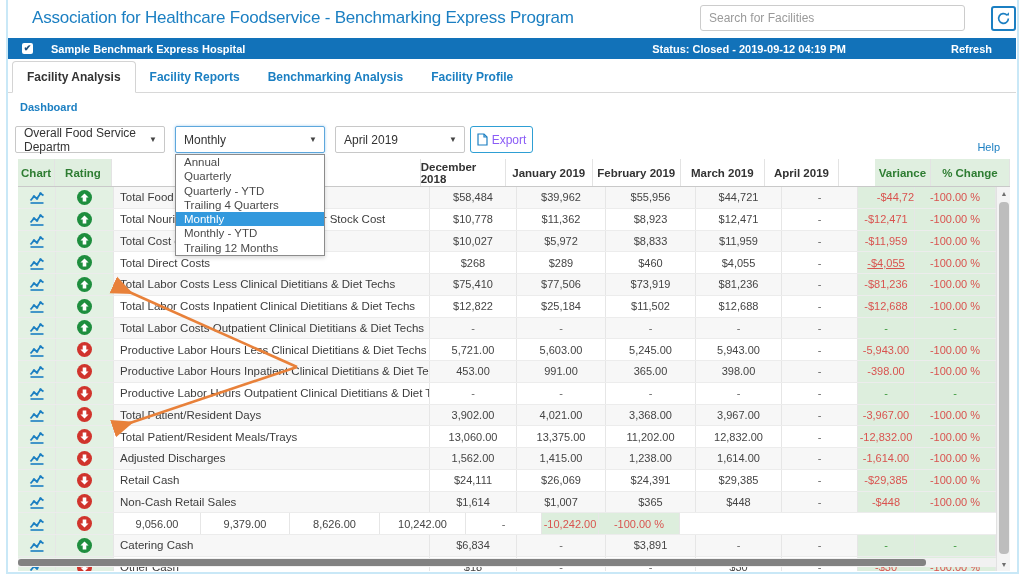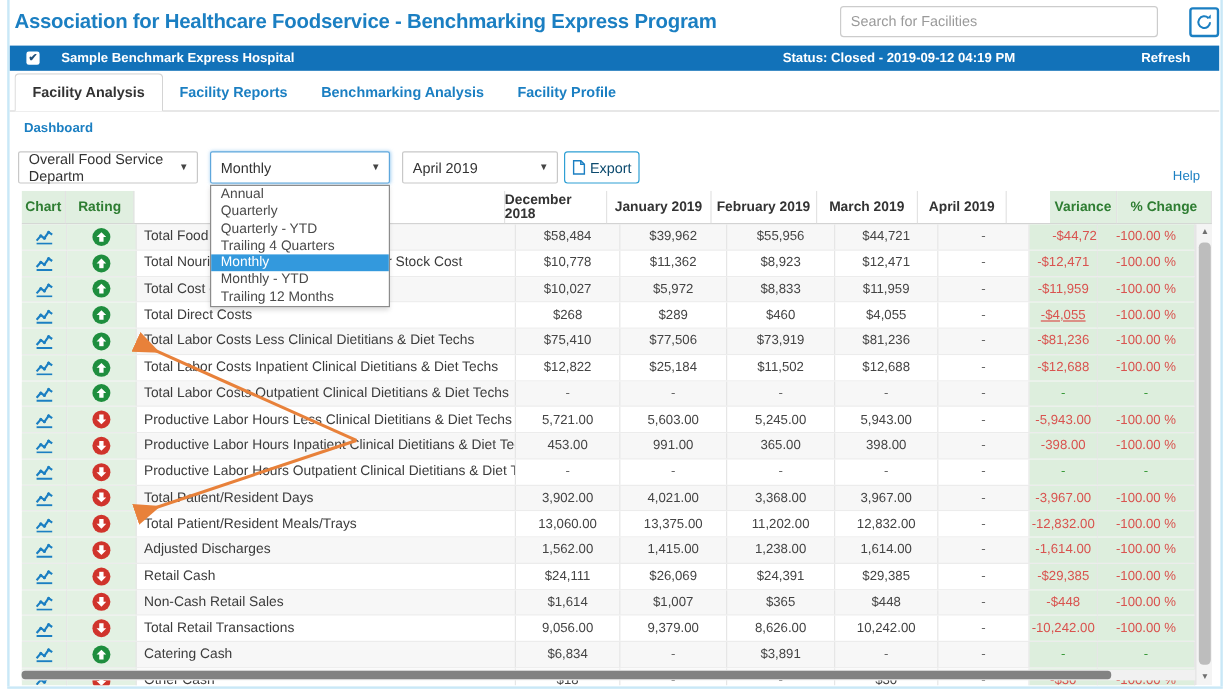--- a/index.html
+++ b/index.html
@@ -4,21 +4,21 @@
 <style>
   * { margin:0; padding:0; box-sizing:border-box; }
   html,body { width:1024px; height:579px; background:#fff; font-family:"Liberation Sans", sans-serif; overflow:hidden; position:relative; }
 
   .frame-line { position:absolute; background:#c9e8f7; z-index:1; }
   #frame-left  { left:6px; top:0; width:2px; height:572px; }
   #frame-right { left:1017px; top:0; width:2px; height:572px; }
   #frame-bottom{ left:6px; top:572px; width:1013px; height:2px; }
 
   
-  .page-title { position:absolute; left:12px; top:8px; font-size:17px; font-weight:bold; color:#1b7fc2; letter-spacing:-0.2px; }
+  .page-title { position:absolute; left:32px; top:8px; font-size:17px; font-weight:normal; color:#1b7fc2; letter-spacing:-0.2px; }
   .search-box { position:absolute; left:700px; top:5px; width:265px; height:26px; border:1px solid #ccc; border-radius:3px; font-size:12px; padding:0 8px; color:#333; }
   .search-box::placeholder { color:#9a9a9a; }
   .refresh-btn { position:absolute; left:991px; top:6px; width:25px; height:25px; border:2px solid #1b7fc2; border-radius:3px; background:#fff; display:flex; align-items:center; justify-content:center; cursor:pointer; }
 
   
   .facility-bar { position:absolute; left:8px; top:38px; width:1008px; height:21px; background:#1272b9; display:flex; align-items:center; color:#fff; font-size:11px; font-weight:bold; }
   .facility-check { width:11px; height:11px; background:#fff; border-radius:2px; margin-left:14px; font-size:9px; line-height:11px; text-align:center; color:#1e4e79; }
   .facility-name { margin-left:18px; }
   .facility-status { position:absolute; right:170px; }
   .facility-refresh { position:absolute; right:24px; cursor:pointer; }
@@ -28,21 +28,21 @@
   .tab { font-size:12px; font-weight:bold; color:#1b7fc2; padding:8px 14px; cursor:pointer; white-space:nowrap; }
   .tab.active { background:#fff; color:#333; border:1px solid #d4d4d4; border-bottom:1px solid #fff; border-radius:4px 4px 0 0; margin-left:4px; margin-bottom:-1px; }
   .breadcrumb { position:absolute; left:20px; top:101px; font-size:11px; font-weight:bold; color:#1b7fc2; cursor:pointer; }
 
   
   .select { position:absolute; top:126px; height:27px; background:#fff; border:1px solid #c8c8c8; border-radius:2px; font-size:12px; color:#333; display:flex; align-items:center; padding:0 8px; cursor:pointer; }
   .select .caret { position:absolute; right:7px; font-size:8px; color:#444; }
   #select-department { left:15px; width:150px; }
   #select-period-type { left:175px; width:150px; border:1px solid #5ea7dc; box-shadow:0 0 3px rgba(102,175,233,.6); }
   #select-period { left:335px; width:130px; }
-  .export-btn { position:absolute; left:470px; top:126px; width:63px; height:27px; border:1px solid #2e9fd4; border-radius:3px; background:#fff; color:#0c4a6e; font-size:12px; display:flex; align-items:center; justify-content:center; gap:4px; cursor:pointer; }
+  .export-btn { position:absolute; left:470px; top:126px; width:63px; height:27px; border:1px solid #2e9fd4; border-radius:3px; background:#fff; color:#8b5cf6; font-size:12px; display:flex; align-items:center; justify-content:center; gap:4px; cursor:pointer; }
   .help-link { position:absolute; right:24px; top:141px; font-size:11px; color:#1b7fc2; cursor:pointer; }
 
   
   .dropdown-list { position:absolute; left:175px; top:154px; width:150px; background:#fff; border:1px solid #8c8c8c; z-index:40; box-shadow:0 2px 4px rgba(0,0,0,.15); }
   .dropdown-item { font-size:11.5px; color:#4a4a4a; padding:1px 8px; height:14.3px; line-height:12.5px; cursor:pointer; white-space:nowrap; }
   .dropdown-item.selected { background:#3399dd; color:#fff; }
 
   
   .table-wrap { position:absolute; left:18px; top:159px; width:992px; height:412px; overflow:hidden; }
   .thead { display:flex; height:28px; border-bottom:1px solid #c9c9c9; }
@@ -539,21 +539,20 @@
             <path d="M1.5 13 h13" stroke="#1b7fc2" stroke-width="1.6"></path>
           </svg>
         </div>
         <div class="td greencell" style="width: 58px;">
           <span class="rate down">
             <svg width="9" height="9" viewBox="0 0 10 10">
               <path d="M5 9.5 L0.5 5 H3 V0.5 H7 V5 H9.5 z" fill="#fff"></path>
             </svg>
           </span>
         </div>
-        <div class="td name" style="width: 316px;">Total Retail Transactions</div>
         <div class="td" style="width: 87px;">9,056.00</div>
         <div class="td" style="width: 89px;">9,379.00</div>
         <div class="td" style="width: 90px;">8,626.00</div>
         <div class="td" style="width: 86px;">10,242.00</div>
         <div class="td dash" style="width: 76px;">-</div>
         <div class="td varcell" style="width: 57px;">-10,242.00</div>
         <div class="td varcell" style="width: 81px;">-100.00 %</div>
       </div>
       <div class="tr odd">
         <div class="td greencell" style="width: 38px;">

